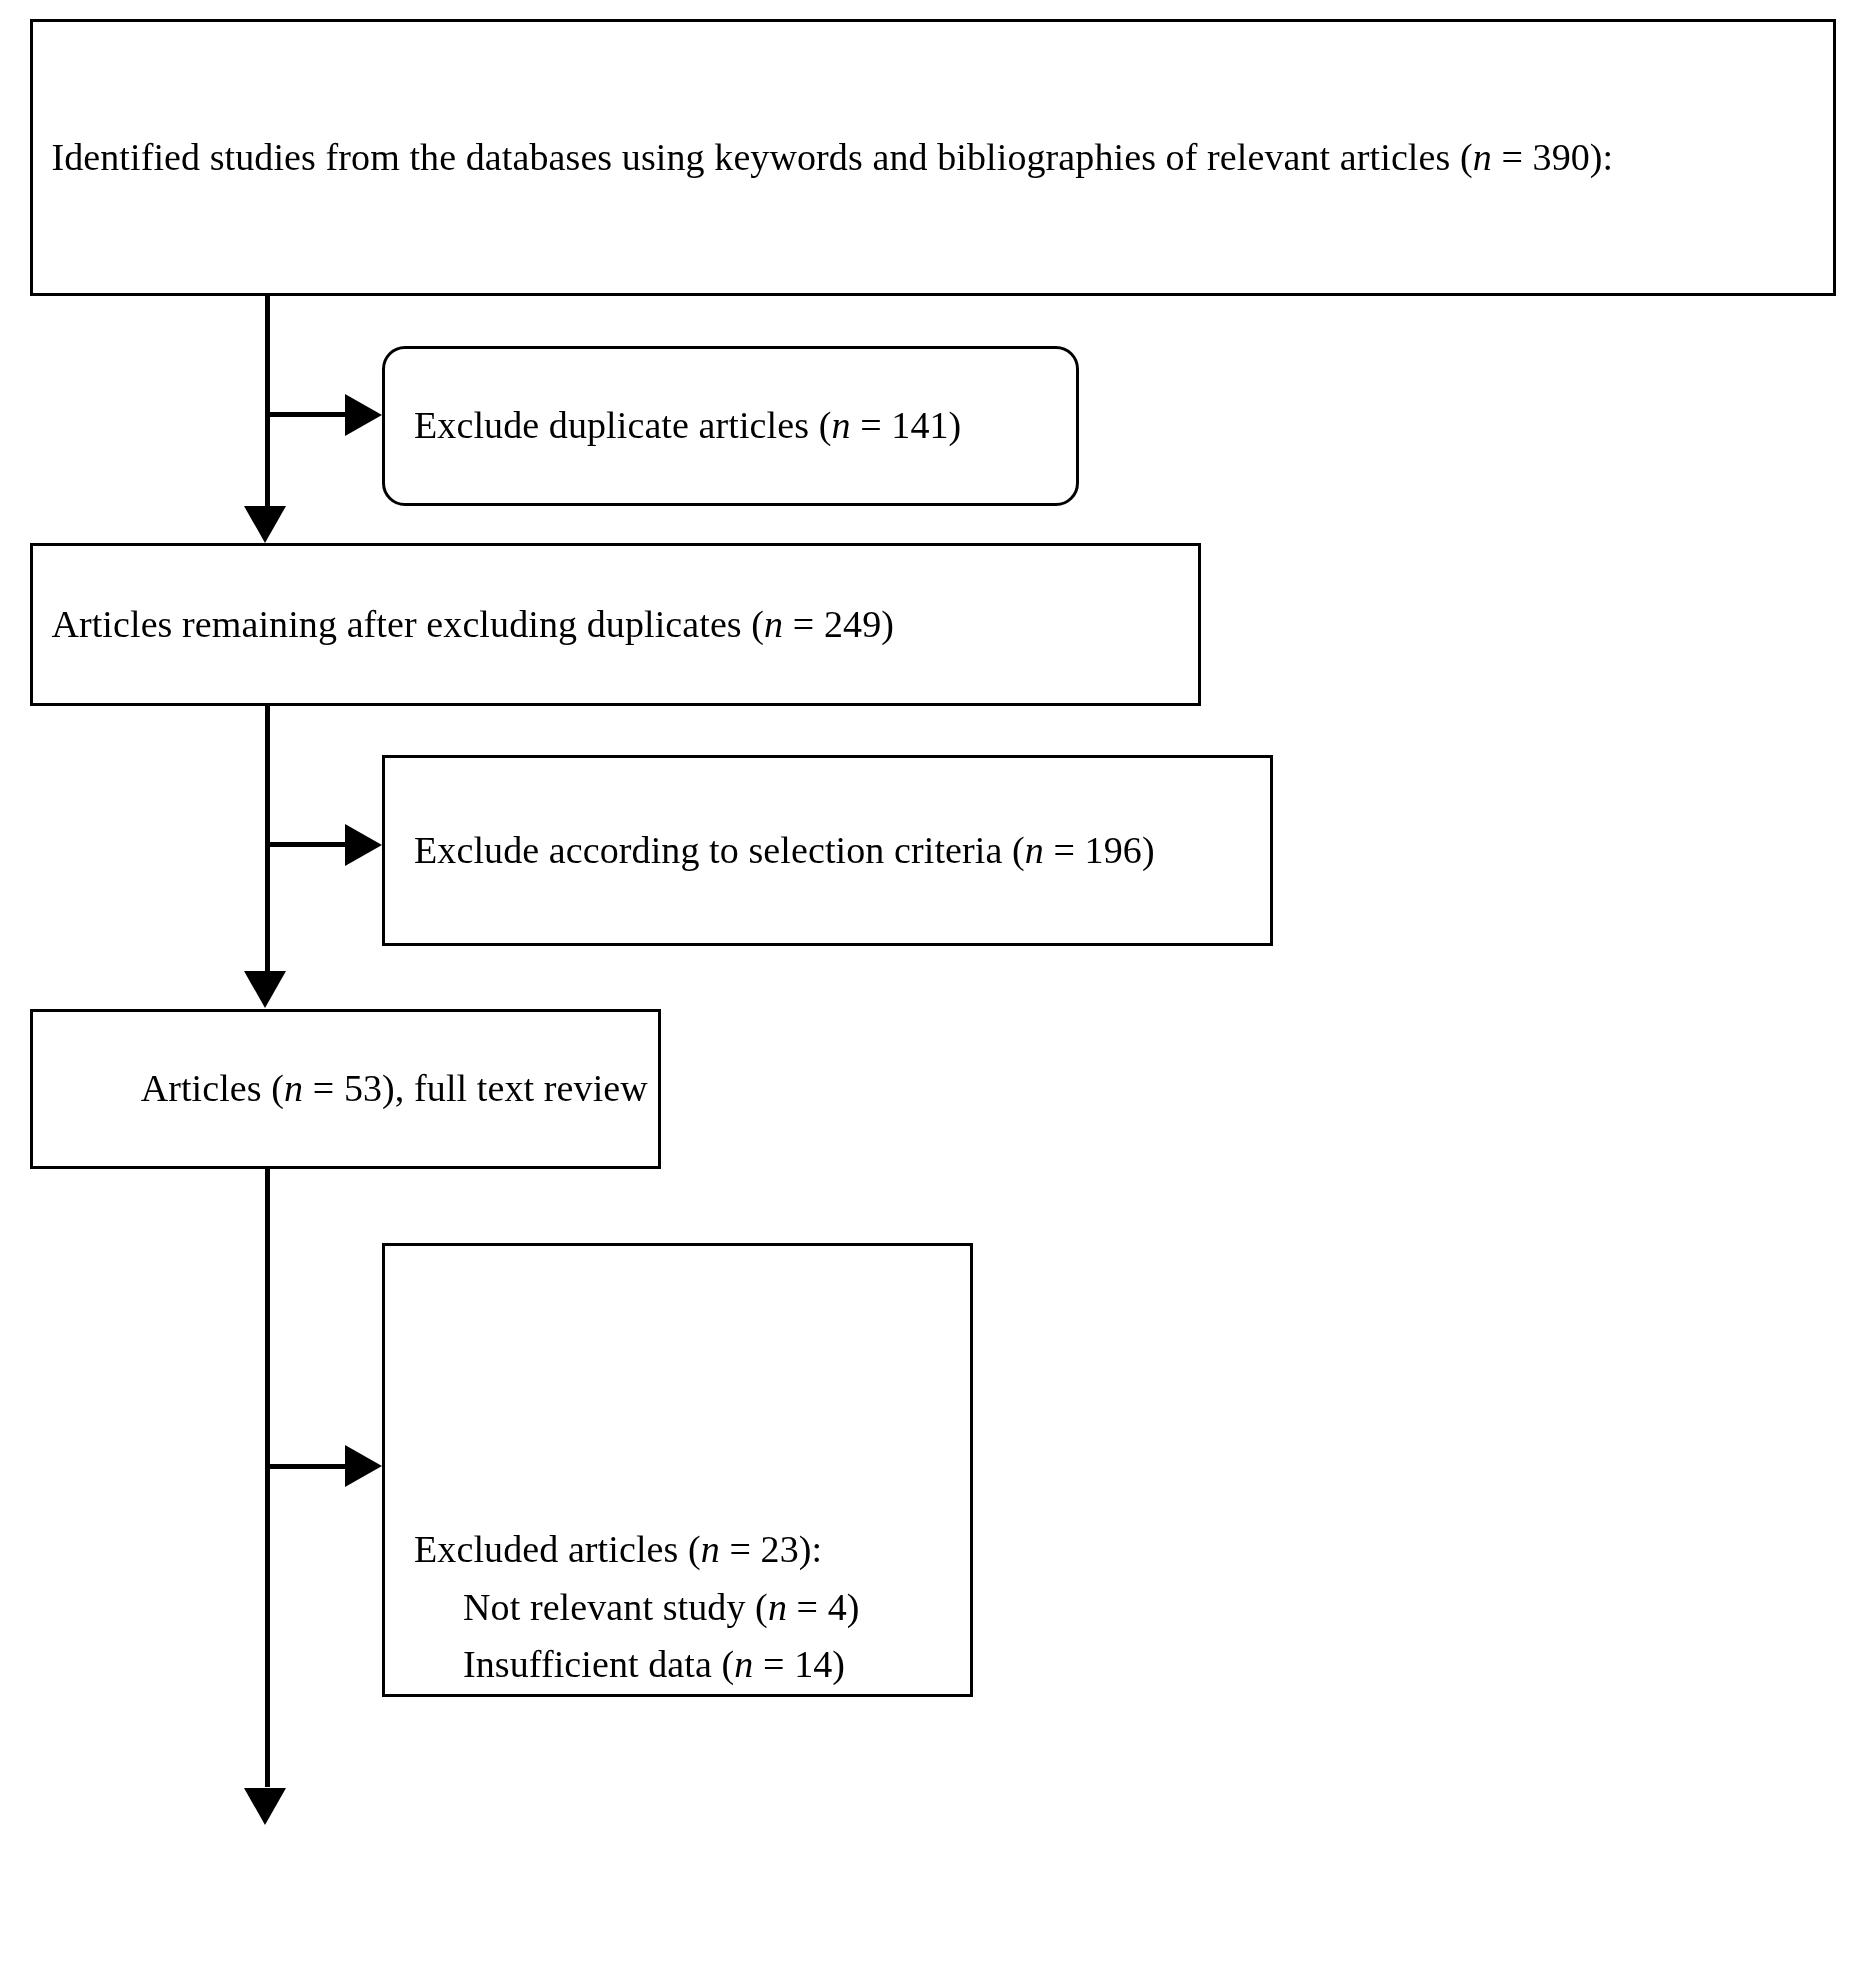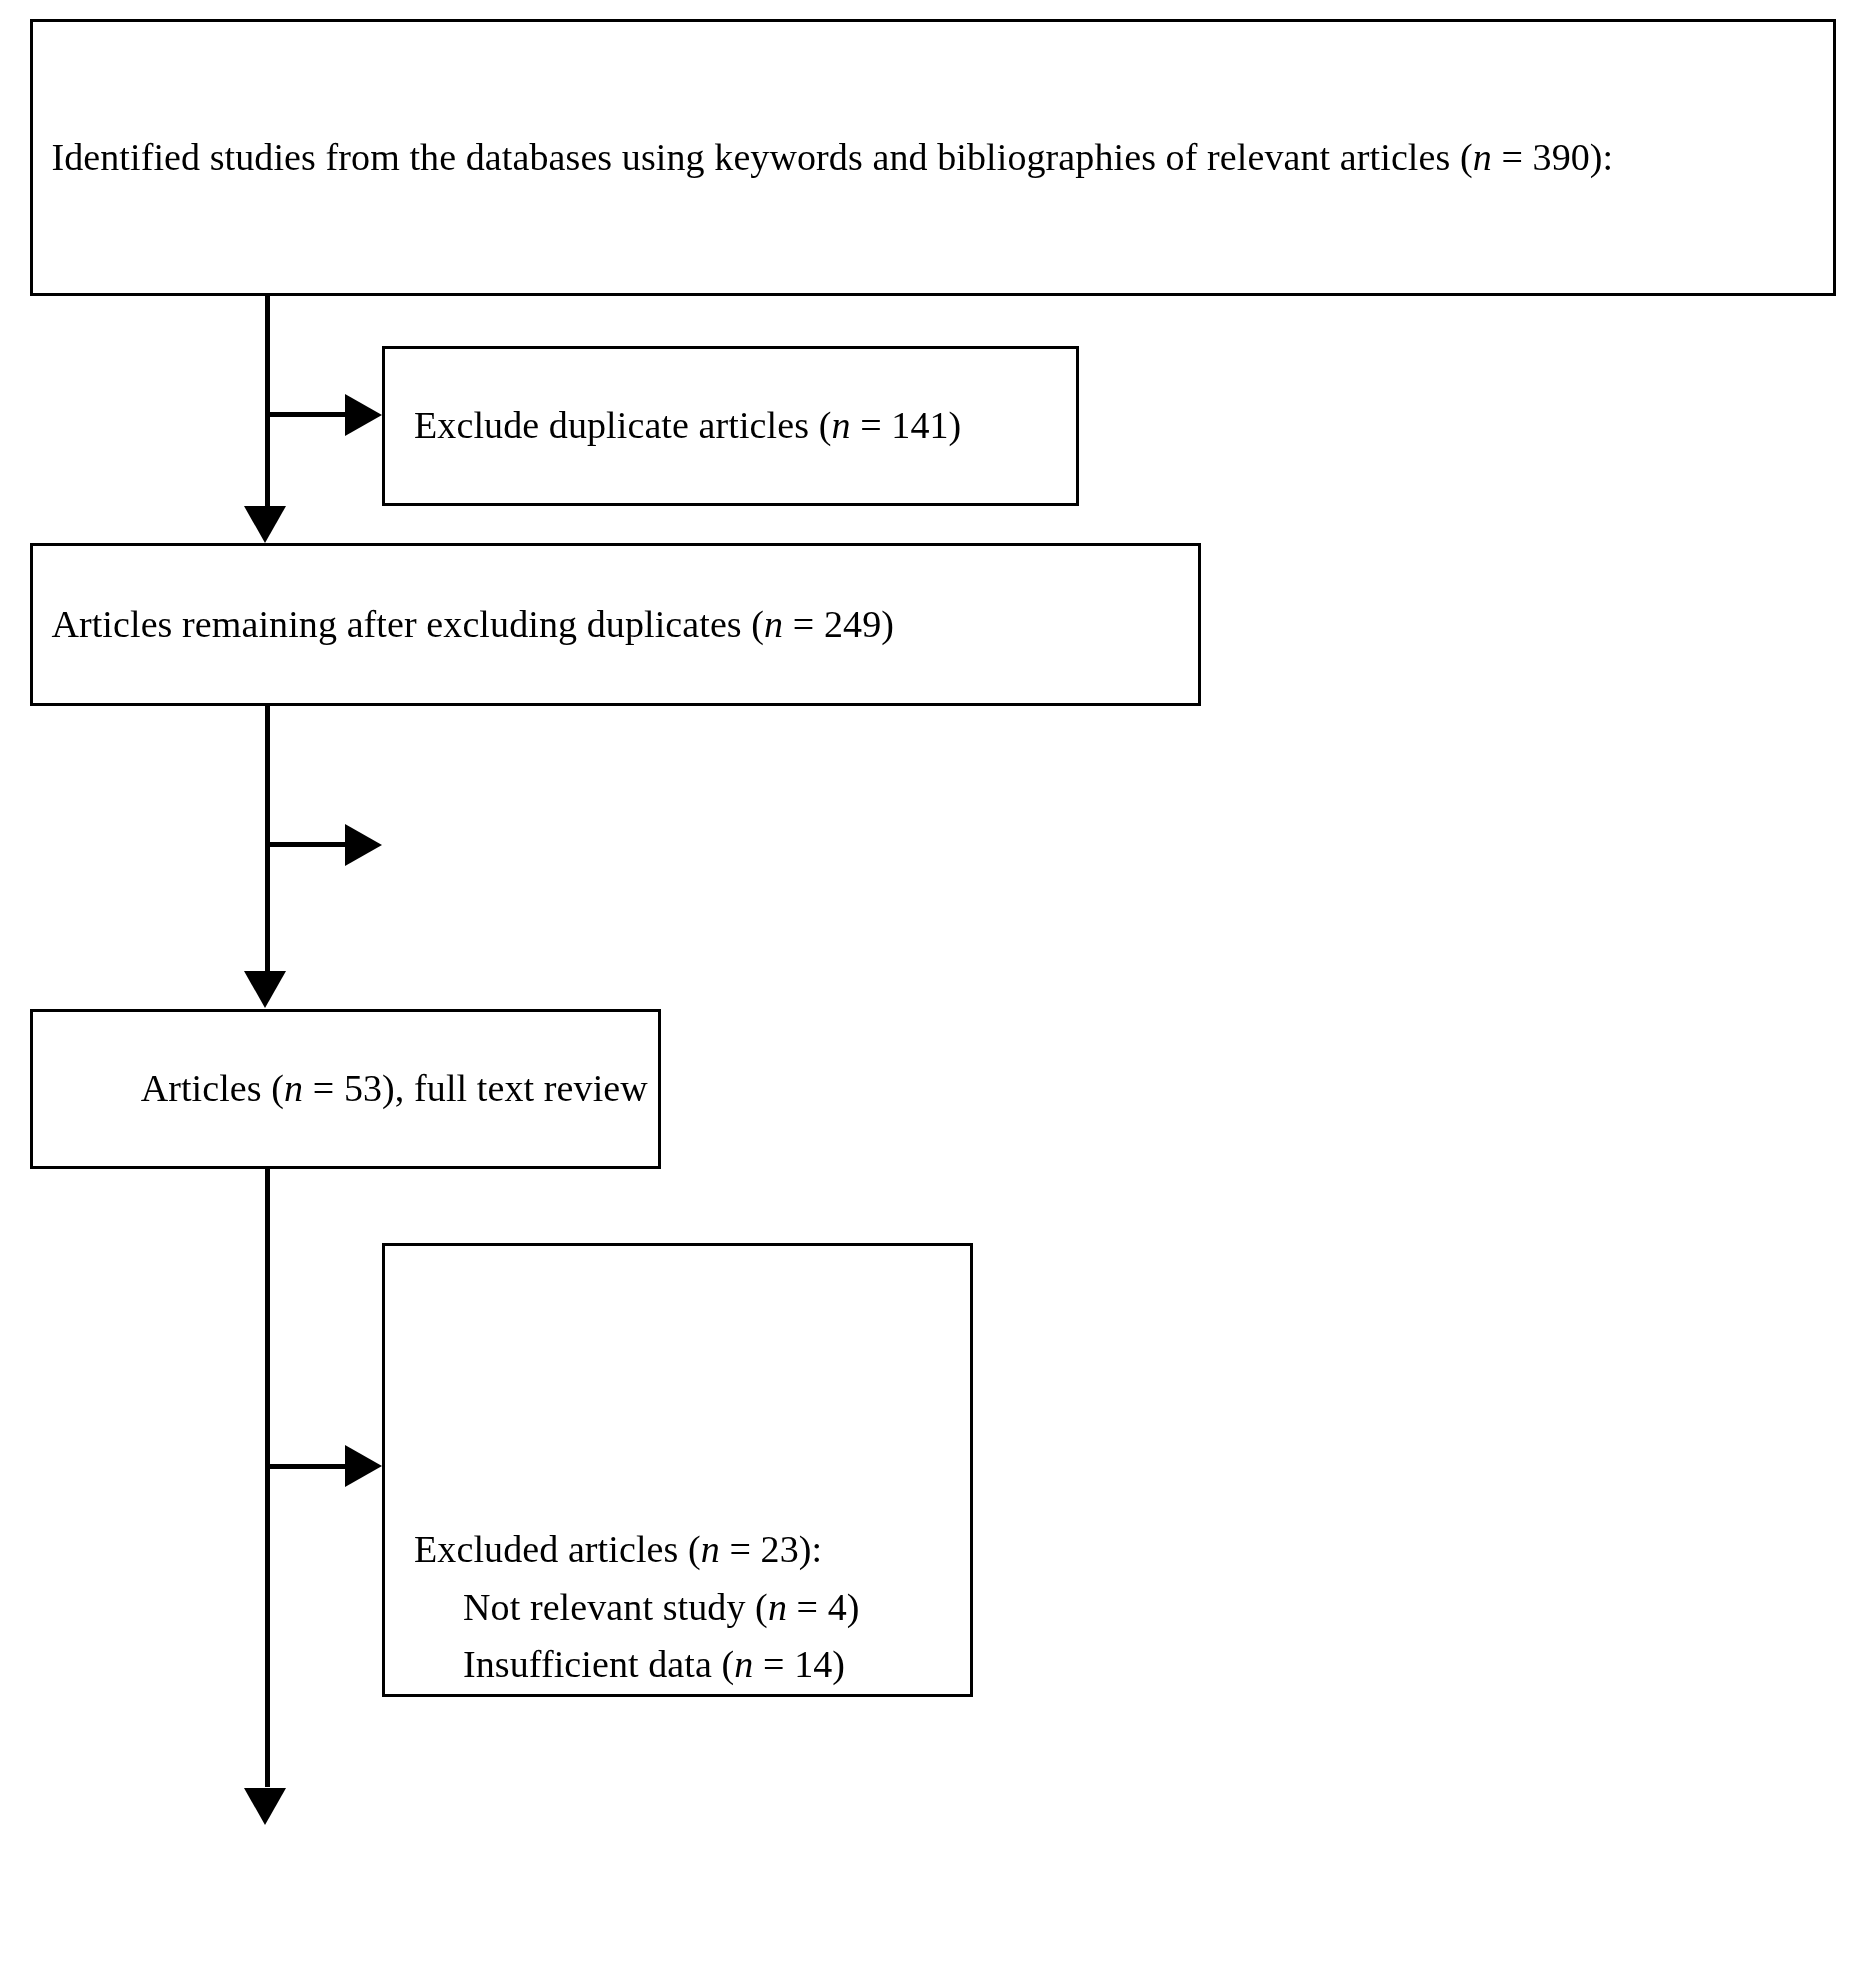--- a/index.html
+++ b/index.html
@@ -71,32 +71,37 @@
 <body>
 
 <div id="canvas">
 
   <div class="fbox pad-lr" style="left:30px; top:19.4px; width:1806px; height:277px;">
     <div class="line">
       <span>Identified studies from the databases using keywords and bibliographies of relevant articles (</span><span class="ital">n</span><span> = 390):</span>
     </div>
   </div>
 
-  <div class="fbox pad-lr2" style="left:382px; top:346px; width:697px; height:160px;">
+  <div class="fbox pad-lr2" style="left:382px; top:346px; width:697px; height:160px;border-radius:23px;">
     <div class="line">
       <span>Exclude duplicate articles (</span><span class="ital">n</span><span> = 141)</span>
     </div>
   </div>
 
   <div class="fbox pad-lr" style="left:30px; top:543px; width:1171px; height:163px;">
     <div class="line">
       <span>Articles remaining after excluding duplicates (</span><span class="ital">n</span><span> = 249)</span>
     </div>
   </div>
 
+  <div class="fbox pad-lr2" style="left:382px; top:755px; width:891px; height:191px;">
+    <div class="line">
+      <span>Exclude according to selection criteria (</span><span class="ital">n</span><span> = 196)</span>
+    </div>
+  </div>
 
   <div class="fbox pad-lr" style="left:30px; top:1009px; width:631px; height:160px;align-items:flex-end;">
     <div class="line">
       <span>Articles (</span><span class="ital">n</span><span> = 53), full text review</span>
     </div>
   </div>
 
   <div class="fbox pad-lr2" style="left:382px; top:1243px; width:591px; height:454px;justify-content:flex-end;">
     <div class="line">
       <span>Excluded articles (</span><span class="ital">n</span><span> = 23):</span>

